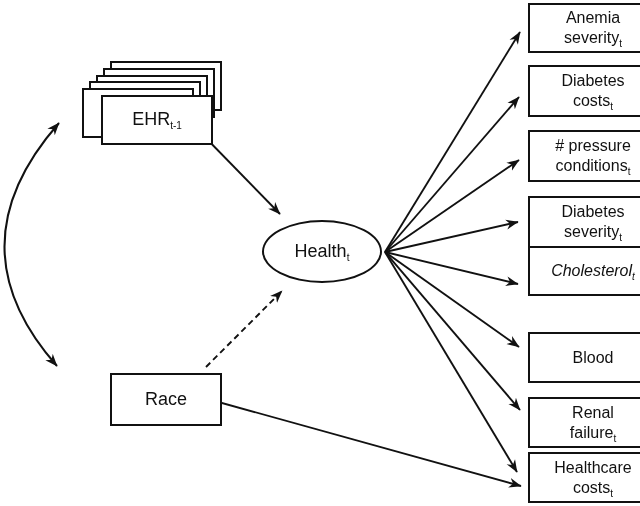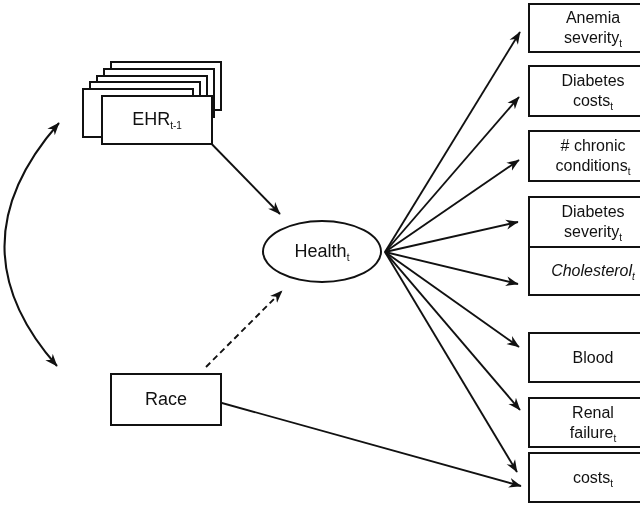--- a/index.html
+++ b/index.html
@@ -110,35 +110,36 @@
 
   <div class="node outcome" style="top:3px; height:50px;">
     <span class="line">Anemia</span>
     <span class="line2wrap"><span>severity</span><sub>t</sub></span>
   </div>
   <div class="node outcome" style="top:65px; height:52px;">
     <span class="line">Diabetes</span>
     <span class="line2wrap"><span>costs</span><sub>t</sub></span>
   </div>
   <div class="node outcome" style="top:130px; height:52px;">
-    <span class="line"># chronic</span>
+    <span class="line"># pressure</span>
     <span class="line2wrap"><span>conditions</span><sub>t</sub></span>
   </div>
   <div class="node outcome" style="top:196px; height:52px;">
     <span class="line">Diabetes</span>
     <span class="line2wrap"><span>severity</span><sub>t</sub></span>
   </div>
   <div class="node outcome" style="top:246px; height:50px;font-style:italic;">
 
     <span class="line2wrap"><span>Cholesterol</span><sub>t</sub></span>
   </div>
   <div class="node outcome" style="top:317px; height:51px;margin-top:15px;">
     <span class="line">Blood</span>
   </div>
   <div class="node outcome" style="top:388px; height:51px;margin-top:9px;">
     <span class="line">Renal</span>
     <span class="line2wrap"><span>failure</span><sub>t</sub></span>
   </div>
   <div class="node outcome" style="top:452px; height:51px;">
+    <span class="line">Healthcare</span>
     <span class="line2wrap"><span>costs</span><sub>t</sub></span>
   </div>
 
 </div>
 
 </body></html>

